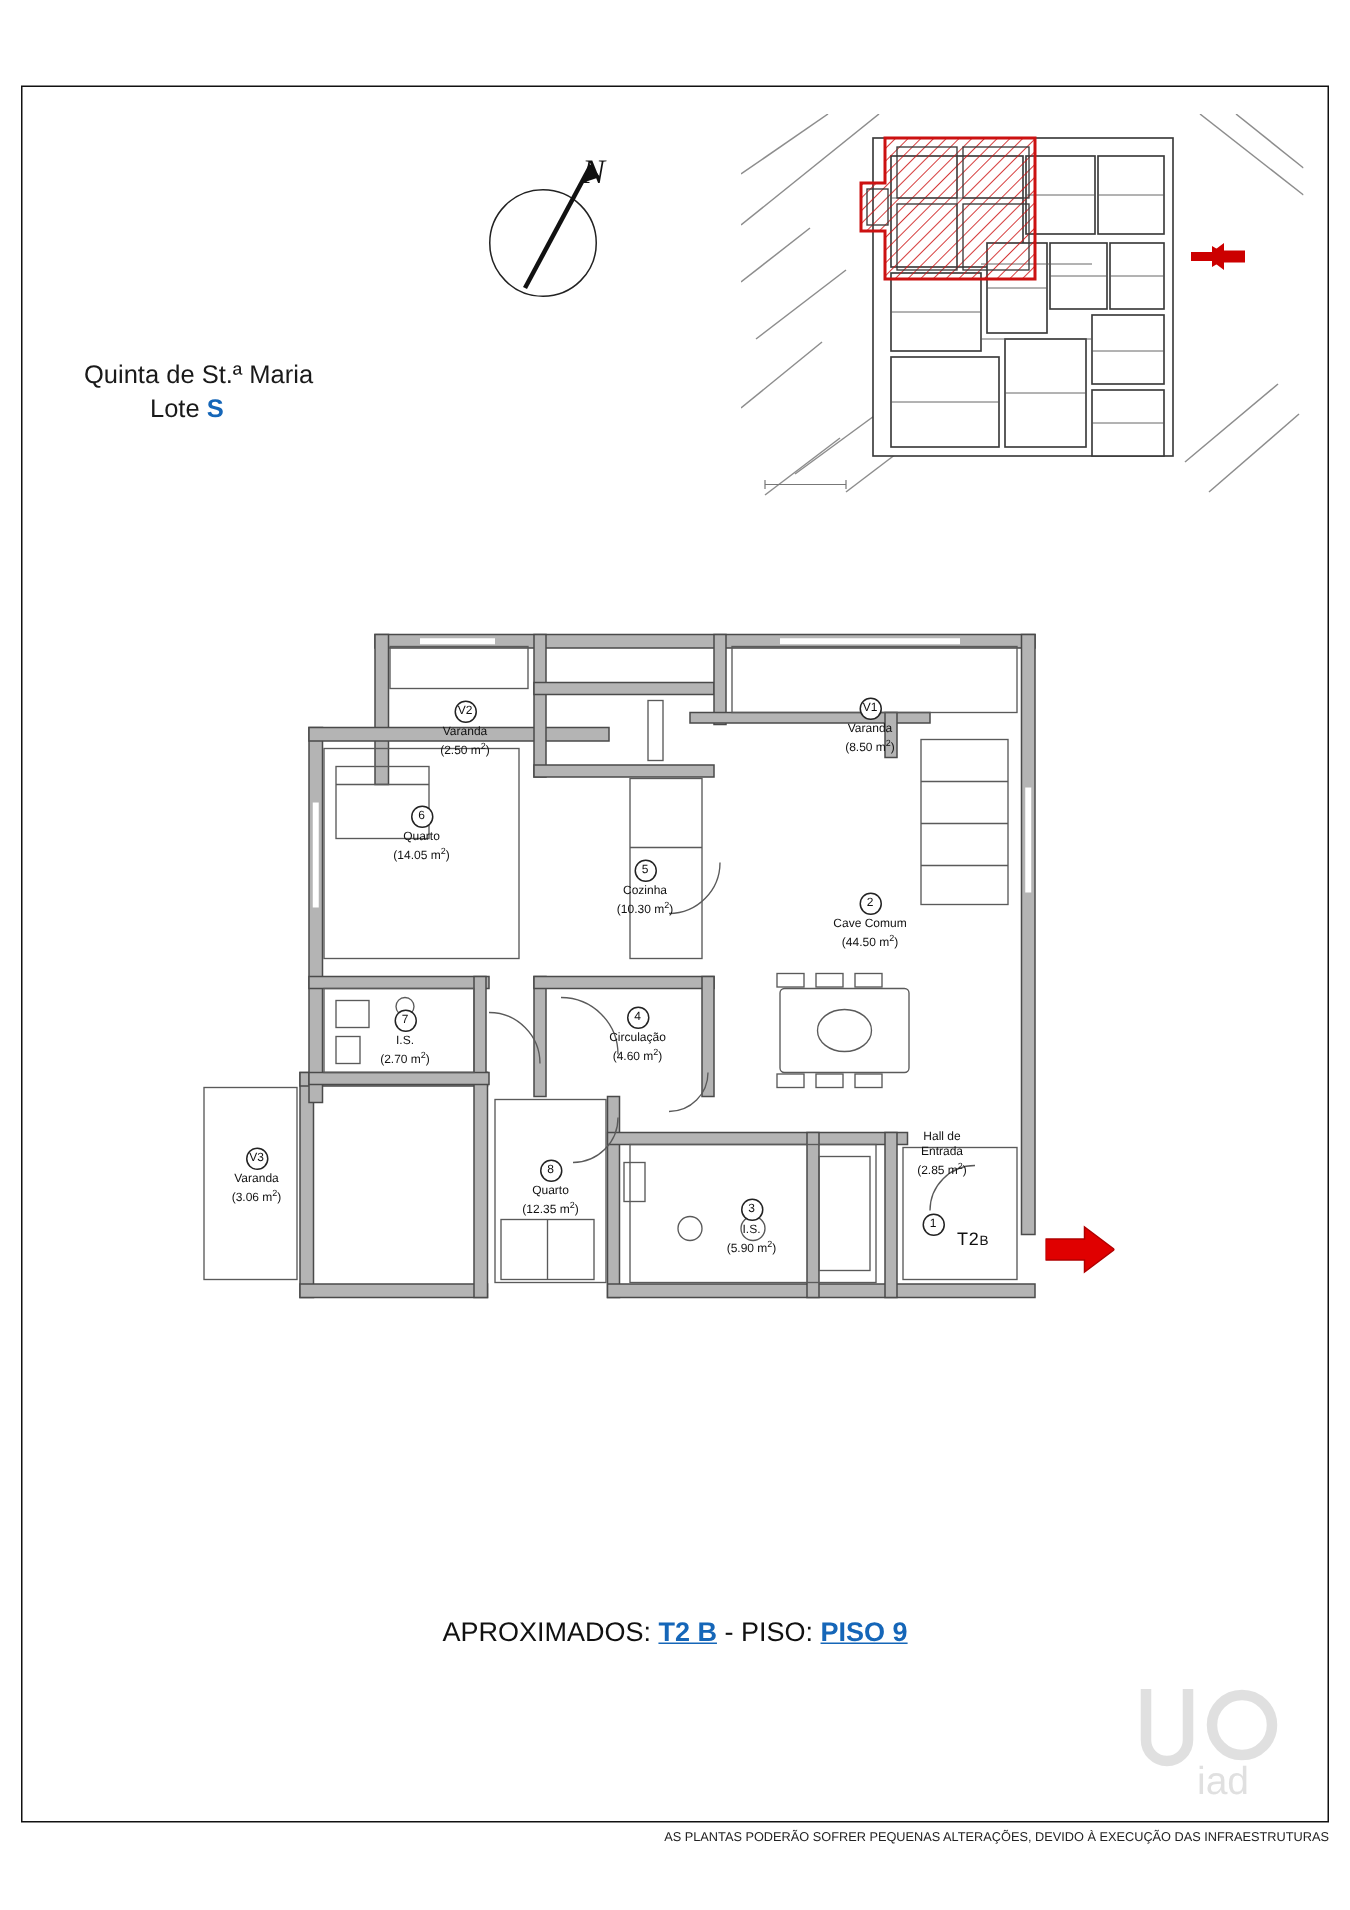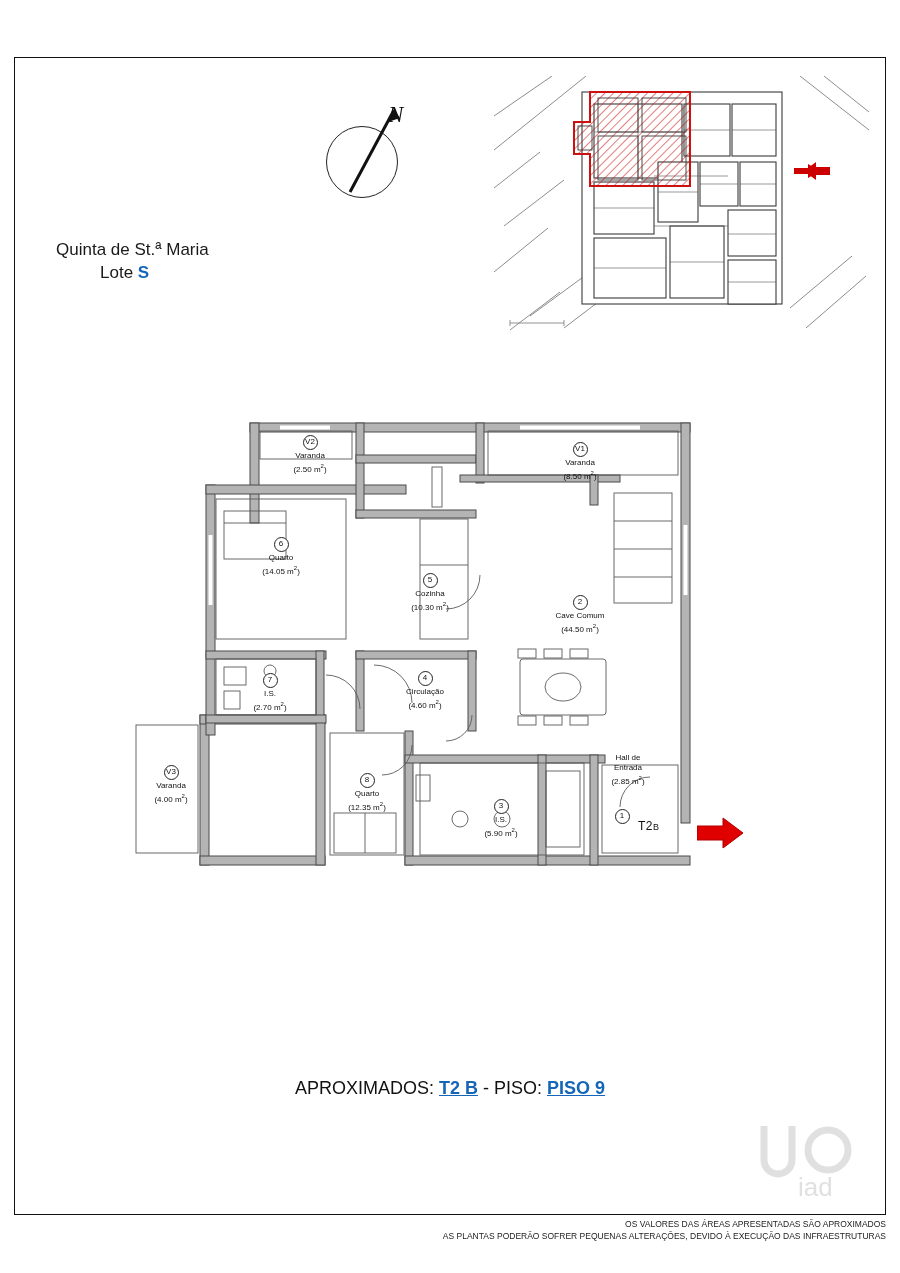--- a/index.html
+++ b/index.html
@@ -385,27 +385,27 @@
       </g>
 
       <g stroke="#ffffff" stroke-width="4">
         <line x1="160" y1="12.5" x2="210" y2="12.5"></line>
         <line x1="400" y1="12.5" x2="520" y2="12.5"></line>
         <line x1="565.5" y1="110" x2="565.5" y2="180"></line>
         <line x1="90.5" y1="120" x2="90.5" y2="190"></line>
       </g>
     </svg>
 
-    <div class="room-label" style="left:160px;top:20px;width:60px">
+    <div class="room-label" style="left:160px;top:52px;width:60px">
       <span class="num">V2</span>
       <span class="nm">Varanda</span>
       <span class="ar"><span>(2.50 m</span><sup>2</sup><span>)</span></span>
     </div>
 
-    <div class="room-label" style="left:430px;top:27px;width:60px">
+    <div class="room-label" style="left:430px;top:50px;width:60px">
       <span class="num">V1</span>
       <span class="nm">Varanda</span>
       <span class="ar"><span>(8.50 m</span><sup>2</sup><span>)</span></span>
     </div>
 
     <div class="room-label" style="left:128px;top:122px;width:66px">
       <span class="num">6</span>
       <span class="nm">Quarto</span>
       <span class="ar"><span>(14.05 m</span><sup>2</sup><span>)</span></span>
     </div>
@@ -430,21 +430,21 @@
 
     <div class="room-label" style="left:268px;top:256px;width:74px">
       <span class="num">4</span>
       <span class="nm">Circulação</span>
       <span class="ar"><span>(4.60 m</span><sup>2</sup><span>)</span></span>
     </div>
 
     <div class="room-label" style="left:22px;top:350px;width:58px">
       <span class="num">V3</span>
       <span class="nm">Varanda</span>
-      <span class="ar"><span>(4.00 m</span><sup>2</sup><span>)</span></span>
+      <span class="ar"><span>(3.06 m</span><sup>2</sup><span>)</span></span>
     </div>
 
     <div class="room-label" style="left:214px;top:358px;width:66px">
       <span class="num">8</span>
       <span class="nm">Quarto</span>
       <span class="ar"><span>(12.35 m</span><sup>2</sup><span>)</span></span>
     </div>
 
     <div class="room-label" style="left:352px;top:384px;width:58px">
       <span class="num">3</span>
@@ -485,16 +485,15 @@
     <svg width="130" height="84" viewBox="0 0 130 84">
       <g fill="none" stroke="#9a9a9a" stroke-width="7">
         <path d="M10,10 L10,44 a14,14 0 0 0 28,0 L38,10"></path>
         <circle cx="74" cy="34" r="20"></circle>
       </g>
       <text x="44" y="80" font-family="Liberation Sans, sans-serif" font-size="26" fill="#9a9a9a">iad</text>
     </svg>
   </div>
 
   <div class="footnotes">
-    <div>OS VALORES DAS ÁREAS APRESENTADAS SÃO APROXIMADOS</div>
     <div>AS PLANTAS PODERÃO SOFRER PEQUENAS ALTERAÇÕES, DEVIDO À EXECUÇÃO DAS INFRAESTRUTURAS</div>
   </div>
 </div>
 
 </body></html>

